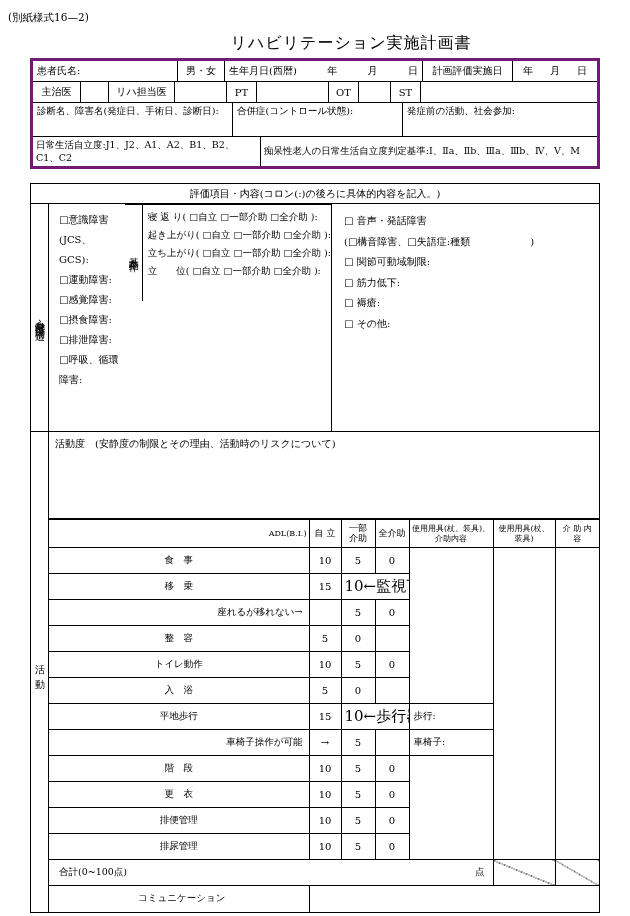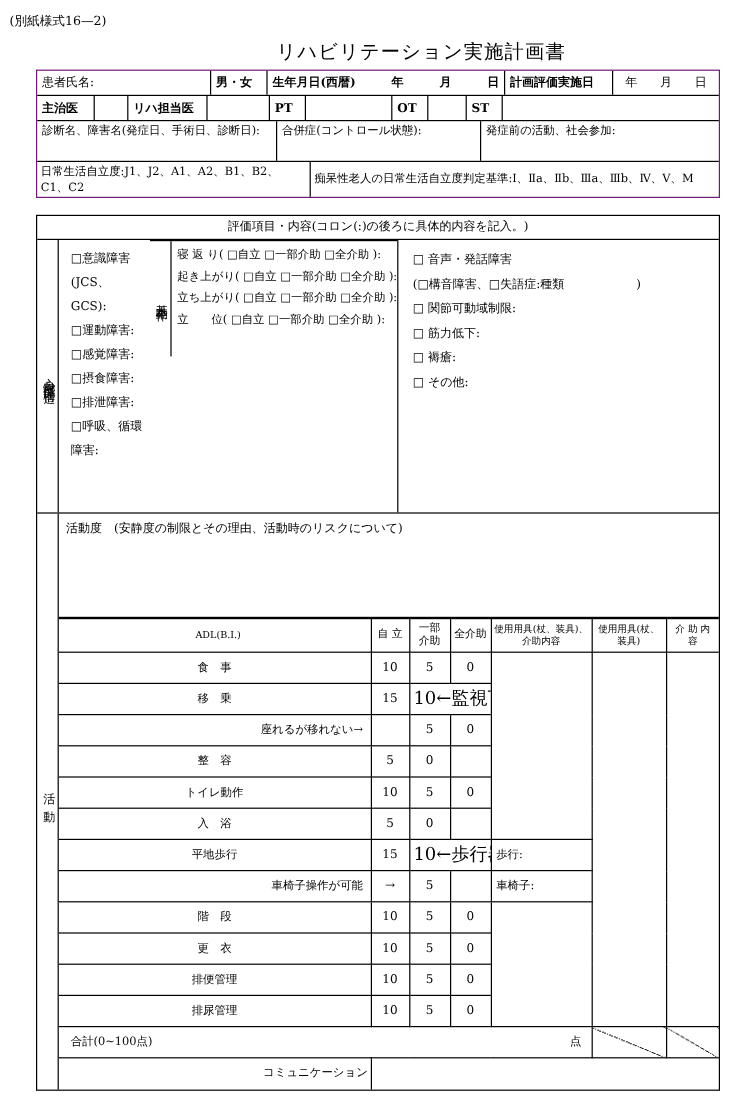--- a/index.html
+++ b/index.html
@@ -6,26 +6,26 @@
   .page{
     position:relative;width:630px;height:916px;background:#ffffff;color:#000;
     font-family:"DejaVu Serif","Liberation Serif",serif;font-size:10px;overflow:hidden;
   }
   *{box-sizing:border-box;}
   .form-number{position:absolute;top:11px;left:8px;font-size:10.5px;}
   .doc-title{position:absolute;top:33px;left:0;width:100%;text-align:center;font-size:16px;letter-spacing:1px;margin-left:36px;}
   .main{position:absolute;left:30px;top:58px;width:570px;}
 
   
-  .header-box{border:1px solid #701a75;}
+  .header-box{border:3px solid #701a75;}
   .hrow{display:flex;border-bottom:1px solid #000;align-items:stretch;}
   .hrow:last-child{border-bottom:none;}
   .hcell{border-right:1px solid #000;padding:2px 4px;display:flex;align-items:center;}
   .hcell:last-child{border-right:none;}
-  .hc-center{justify-content:flex-start;font-weight:bold;}
+  .hc-center{justify-content:center;}
   .hc-top{align-items:flex-start;}
   .r1{height:21px;}
   .r2{height:21px;}
   .r3{height:34px;font-size:9.5px;}
   .r4{height:29px;font-size:9.5px;}
   .spread{display:flex;justify-content:space-between;flex:1;align-items:center;}
 
   
   .eval-box{border:1px solid #000;margin-top:14px;}
   .eval-header{height:20px;line-height:20px;text-align:center;border-bottom:1px solid #000;}
@@ -43,24 +43,24 @@
   .s1-right{flex:1;padding:7px 4px 0 12px;}
   .s1-right div{line-height:20.5px;}
 
   .section2{display:flex;}
   .s2-content{flex:1;display:flex;flex-direction:column;}
   .activity-note{height:87px;border-bottom:1px solid #000;padding:5px 6px;}
 
   table.adl{border-collapse:collapse;table-layout:fixed;width:550px;font-size:9.5px;}
   table.adl td{border:1px solid #000;padding:0 2px;height:26px;text-align:center;overflow:hidden;}
   table.adl tr.h td{height:28px;font-size:8px;word-break:break-all;line-height:1.2;}
-  table.adl td.c1h{text-align:center;padding-left:8px;font-size:9.5px;}
+  table.adl td.c1h{text-align:right;padding-left:8px;font-size:9.5px;}
   table.adl td.item{text-align:center;font-size:9.5px;}
   table.adl td.item-right{text-align:right;padding-right:6px;font-size:9.5px;}
-  table.adl td.item-left{text-align:right;padding-left:8px;font-size:9.5px;}
+  table.adl td.item-left{text-align:center;padding-left:8px;font-size:9.5px;}
   table.adl td.num{font-size:10px;}
   table.adl td.numl{text-align:right;padding-left:3px;font-size:15px;white-space:nowrap;}
   table.adl td.tool{text-align:left;padding-left:4px;font-size:9.5px;}
   table.adl td.small{font-size:7px;}
   .w2{display:inline-block;width:20px;line-height:1.15;font-size:9px;word-break:break-all;}
   td.totalcell{text-align:left !important;}
   .totalflex{display:flex;justify-content:space-between;align-items:flex-end;padding:0 6px 0 8px;}
   td.diag{background:linear-gradient(to right top, transparent 49.4%, #000 49.4%, #000 50.6%, transparent 50.6%);}
   
   table.adl td:first-child{border-left:none;}
@@ -79,21 +79,21 @@
 
     <div class="header-box">
 
       <div class="hrow r1">
         <div class="hcell" style="width:145px;">
           <span>患者氏名:</span>
         </div>
         <div class="hcell hc-center" style="width:47px;">
           <span>男・女</span>
         </div>
-        <div class="hcell" style="width:198px;font-weight:bold;">
+        <div class="hcell" style="width:198px;">
           <span class="spread">
             <span>生年月日(西暦)</span>
             <span>年</span>
             <span>月</span>
             <span>日</span>
           </span>
         </div>
         <div class="hcell hc-center" style="width:90px;">
           <span>計画評価実施日</span>
         </div>

